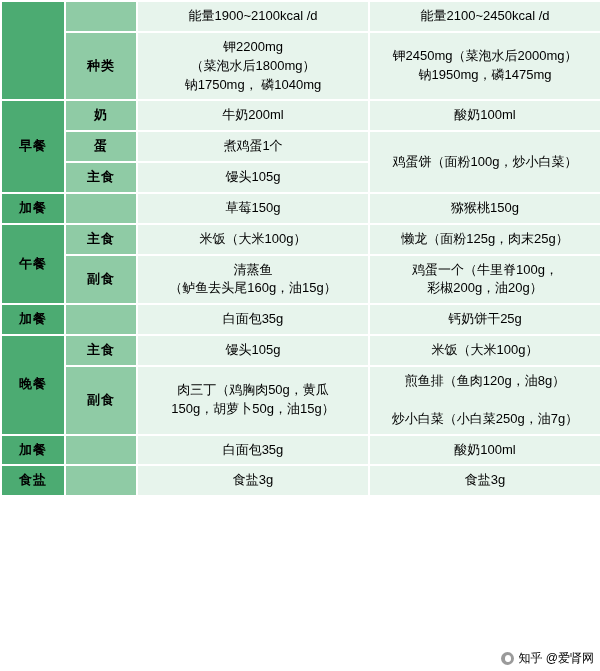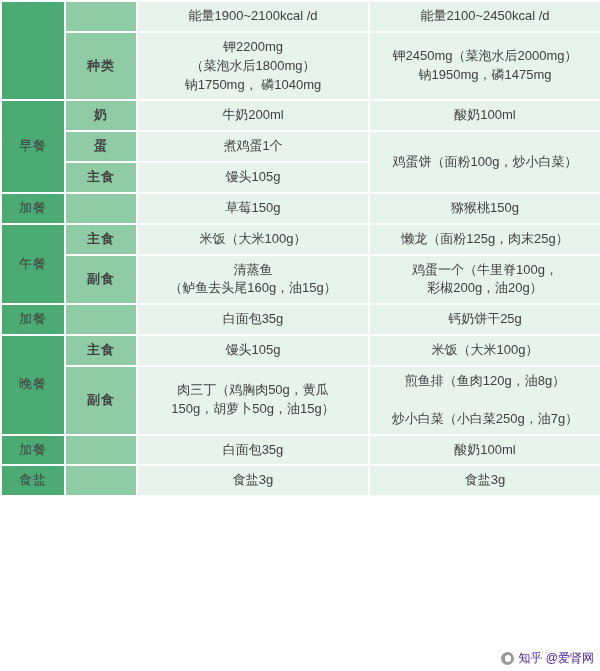--- a/index.html
+++ b/index.html
@@ -18,33 +18,33 @@
     border-collapse: collapse;
     width: 600px;
     table-layout: fixed;
   }
   table.diet-table td {
     border: 2px solid #ffffff;
     text-align: center;
     vertical-align: middle;
     font-size: 13px;
     line-height: 1.45;
-    color: #404040;
+    color: #000000;
     padding: 5px 0;
   }
   
   col.c-meal { width: 64px; }
   col.c-kind { width: 72px; }
   col.c-plan { width: 232px; }
   
   td.meal {
     background: #4cab72;
     color: #ffffff;
     font-size: 14px;
-    font-weight: normal;
+    font-weight: bold;
     letter-spacing: 1px;
     margin-top: 42px;
   }
   td.kind {
     background: #8fcba5;
     color: #ffffff;
     font-size: 13px;
     font-weight: bold;
     letter-spacing: 1px;
   }
@@ -69,21 +69,21 @@
     white-space: pre-line;
   }
   .watermark {
     position: absolute;
     right: 6px;
     bottom: 4px;
     display: flex;
     align-items: center;
     gap: 4px;
     font-size: 12px;
-    color: #4c1d95;
+    color: #000000;
     background: rgba(255,255,255,0.0);
   }
   .watermark .logo {
     width: 13px;
     height: 13px;
     border-radius: 50%;
     background: #9a9a9a;
     position: relative;
     display: inline-block;
   }

